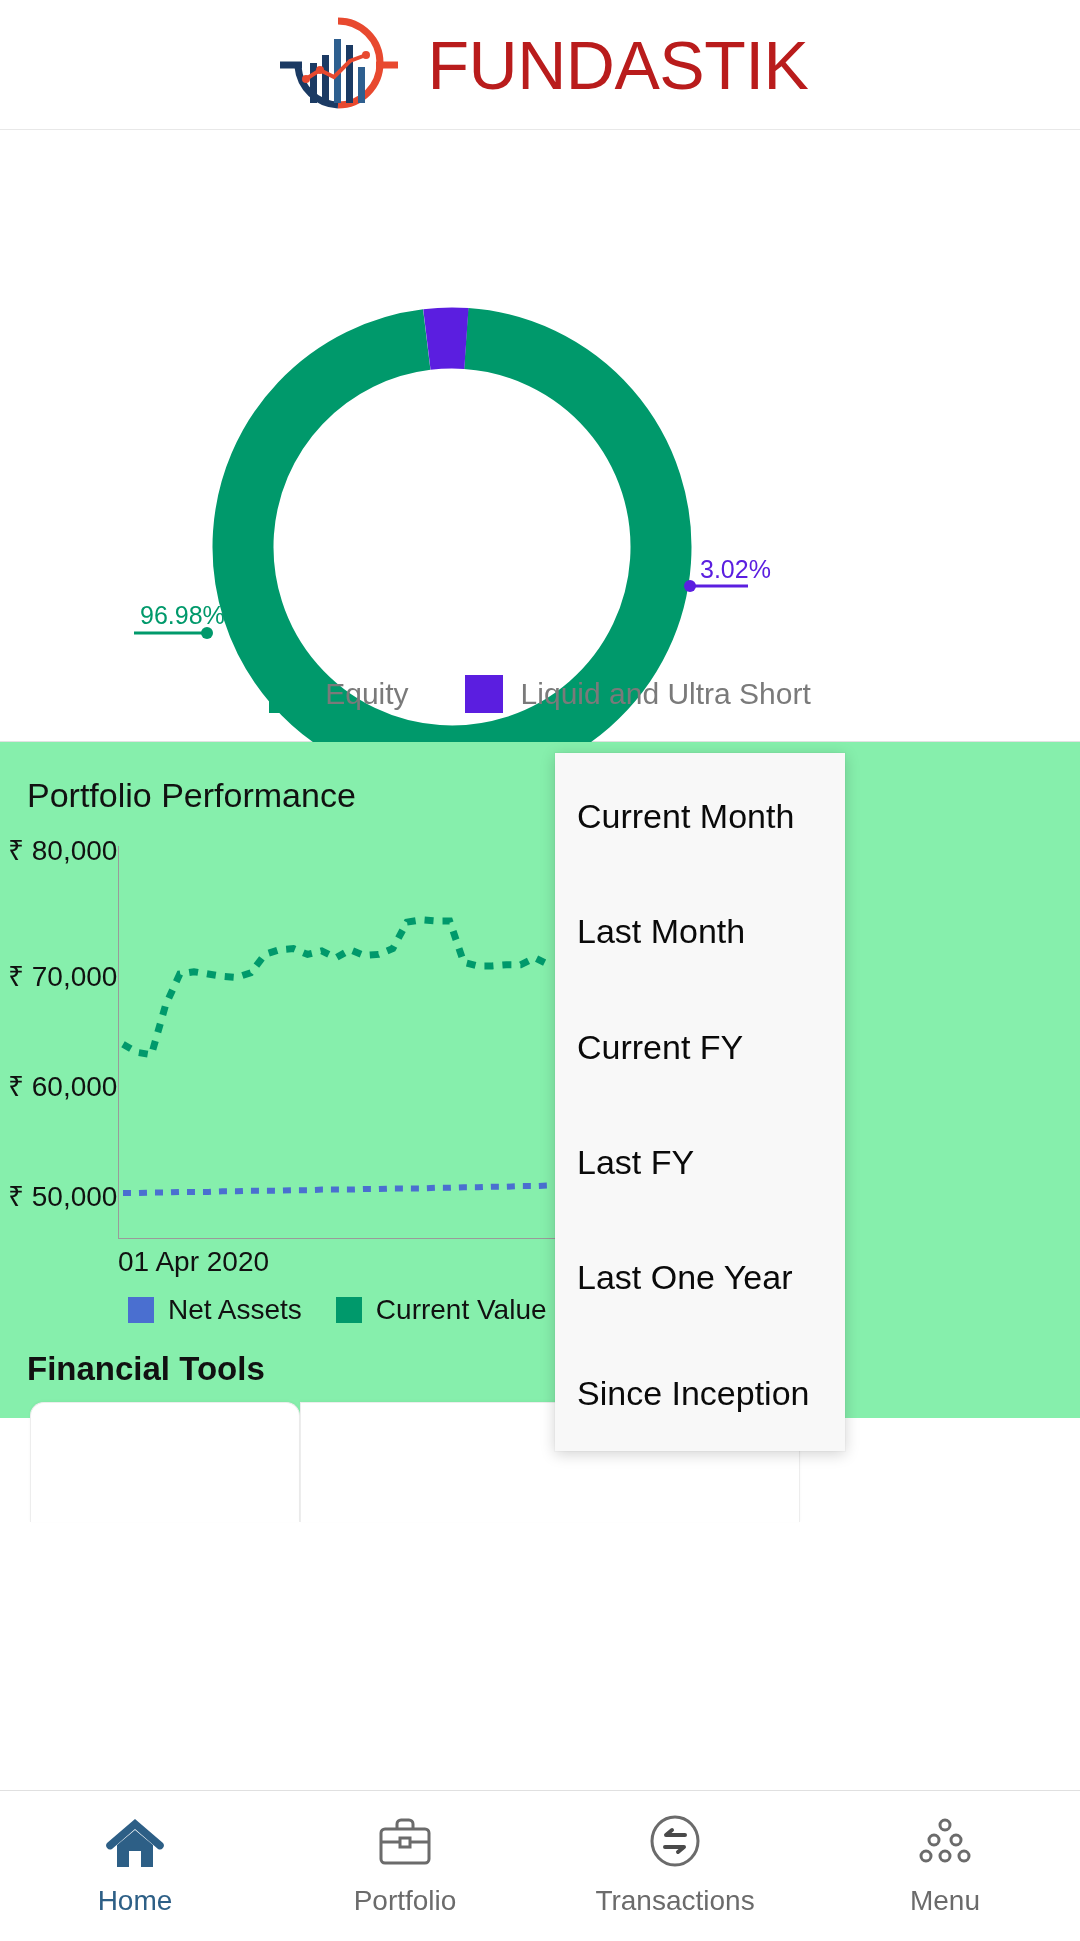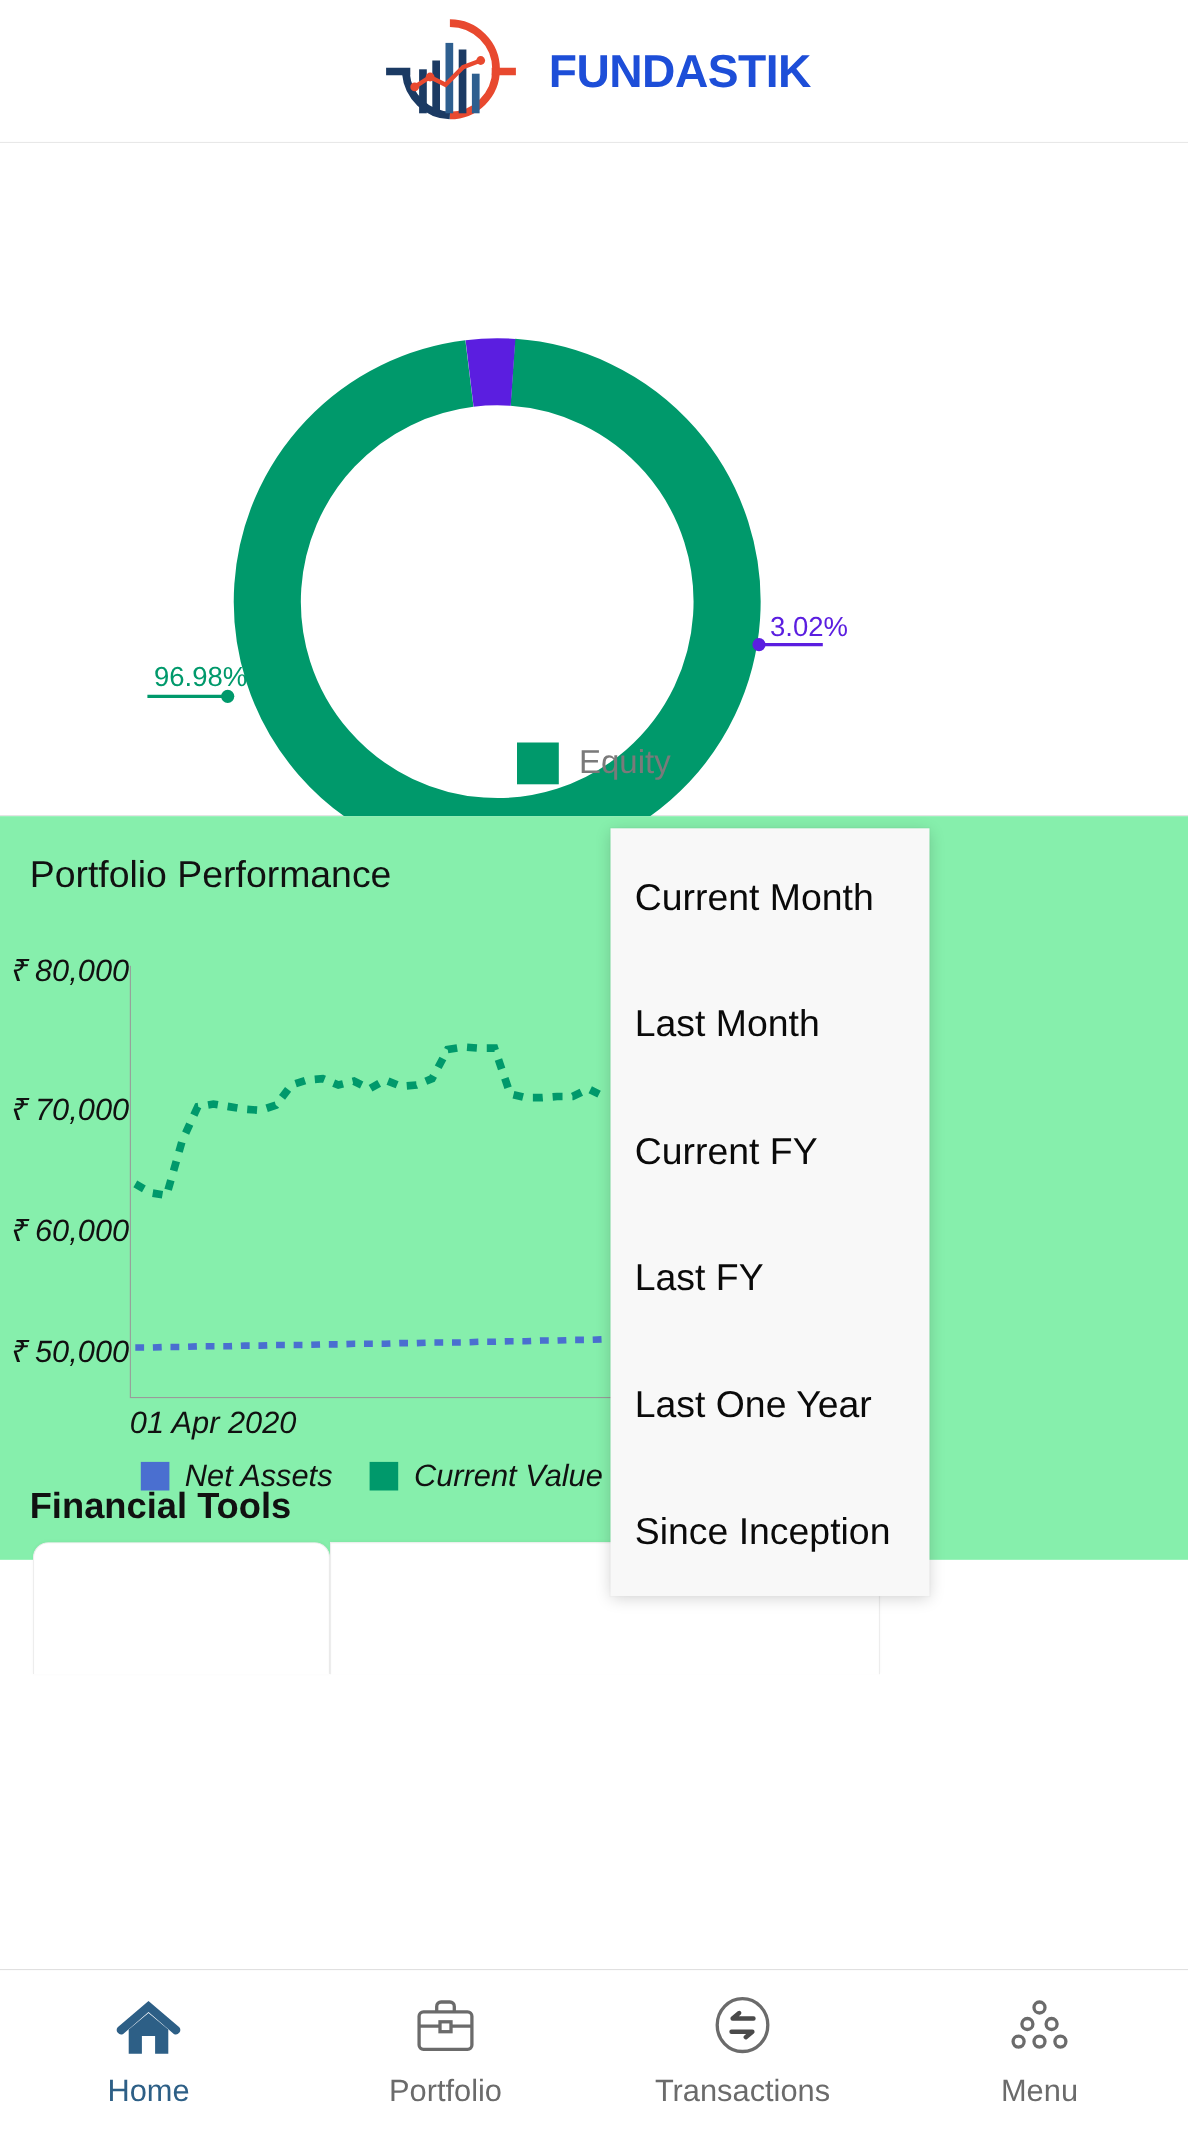--- a/index.html
+++ b/index.html
@@ -14,22 +14,22 @@
   
   .header {
     height: 130px; width: 100%;
     display: flex; align-items: center; justify-content: center;
     background: #fff;
     border-bottom: 1px solid #e8e8e8;
   }
   .logo-wrap { display: flex; align-items: center; gap: 6px; }
   .logo-mark { width: 150px; height: 100px; display:block; }
   .logo-text {
-    font-size: 42px; font-weight: bold; letter-spacing: -0.5px;
-    color: #1d4ed8; font-family: "Liberation Sans", sans-serif;
+    font-size: 68px; font-weight: normal; letter-spacing: -0.5px;
+    color: #b91c1c; font-family: "Liberation Sans", sans-serif;
   }
 
   
   .donut-card {
     position: relative; width: 100%; height: 612px;
     background:#fff; border-bottom: 1px solid #e2e2e2;
   }
   .donut-svg { position:absolute; left:0; top:0; }
   .pct-label { font-size: 25px; font-family:"Liberation Sans", sans-serif; }
 
@@ -40,21 +40,21 @@
   .legend-item { display:flex; align-items:center; gap: 18px; }
   .legend-swatch { width: 38px; height: 38px; display:block; }
   .legend-text { font-size: 30px; color:#7a7a7a; }
 
   
   .perf-card { position: relative; width:100%; height: 676px; background:#86efac; }
   .perf-title {
     position:absolute; left: 27px; top: 34px;
     font-size: 34px; color:#111; font-weight: 400;
   }
-  .chart-area { position:absolute; left:0; top: 136px; width: 560px; height: 430px; font-style: italic; }
+  .chart-area { position:absolute; left:0; top: 104px; width: 560px; height: 430px; }
   .y-label {
     position:absolute; font-size: 28px; color:#111; white-space:nowrap;
     text-align:left;
   }
   .axis-v { position:absolute; left: 118px; top: 0px; width:1px; height: 392px; background:#9a9a9a; }
   .axis-h { position:absolute; left: 118px; top: 392px; width: 440px; height:1px; background:#9a9a9a; }
   .x-label { position:absolute; left: 118px; top: 400px; font-size: 28px; color:#111; }
 
   .chart-legend {
     position:absolute; left: 128px; top: 448px;
@@ -149,20 +149,24 @@
       <line x1="688" y1="456" x2="748" y2="456" stroke="#5b1ee0" stroke-width="3"></line>
       <circle cx="690" cy="456" r="6" fill="#5b1ee0"></circle>
       <text class="pct-label" x="700" y="448" fill="#5b1ee0">3.02%</text>
     </svg>
 
     <div class="donut-legend">
       <div class="legend-item">
         <span class="legend-swatch" style="background:#00996b"></span>
         <span class="legend-text">Equity</span>
       </div>
+      <div class="legend-item">
+        <span class="legend-swatch" style="background:#5b1ee0"></span>
+        <span class="legend-text">Liquid and Ultra Short</span>
+      </div>
     </div>
   </div>
 
   <div class="perf-card">
     <div class="perf-title">Portfolio Performance</div>
 
     <div class="chart-area">
       <div class="y-label" style="left:8px; top:-16px;">₹ 80,000</div>
       <div class="y-label" style="left:8px; top:110px;">₹ 70,000</div>
       <div class="y-label" style="left:8px; top:220px;">₹ 60,000</div>

